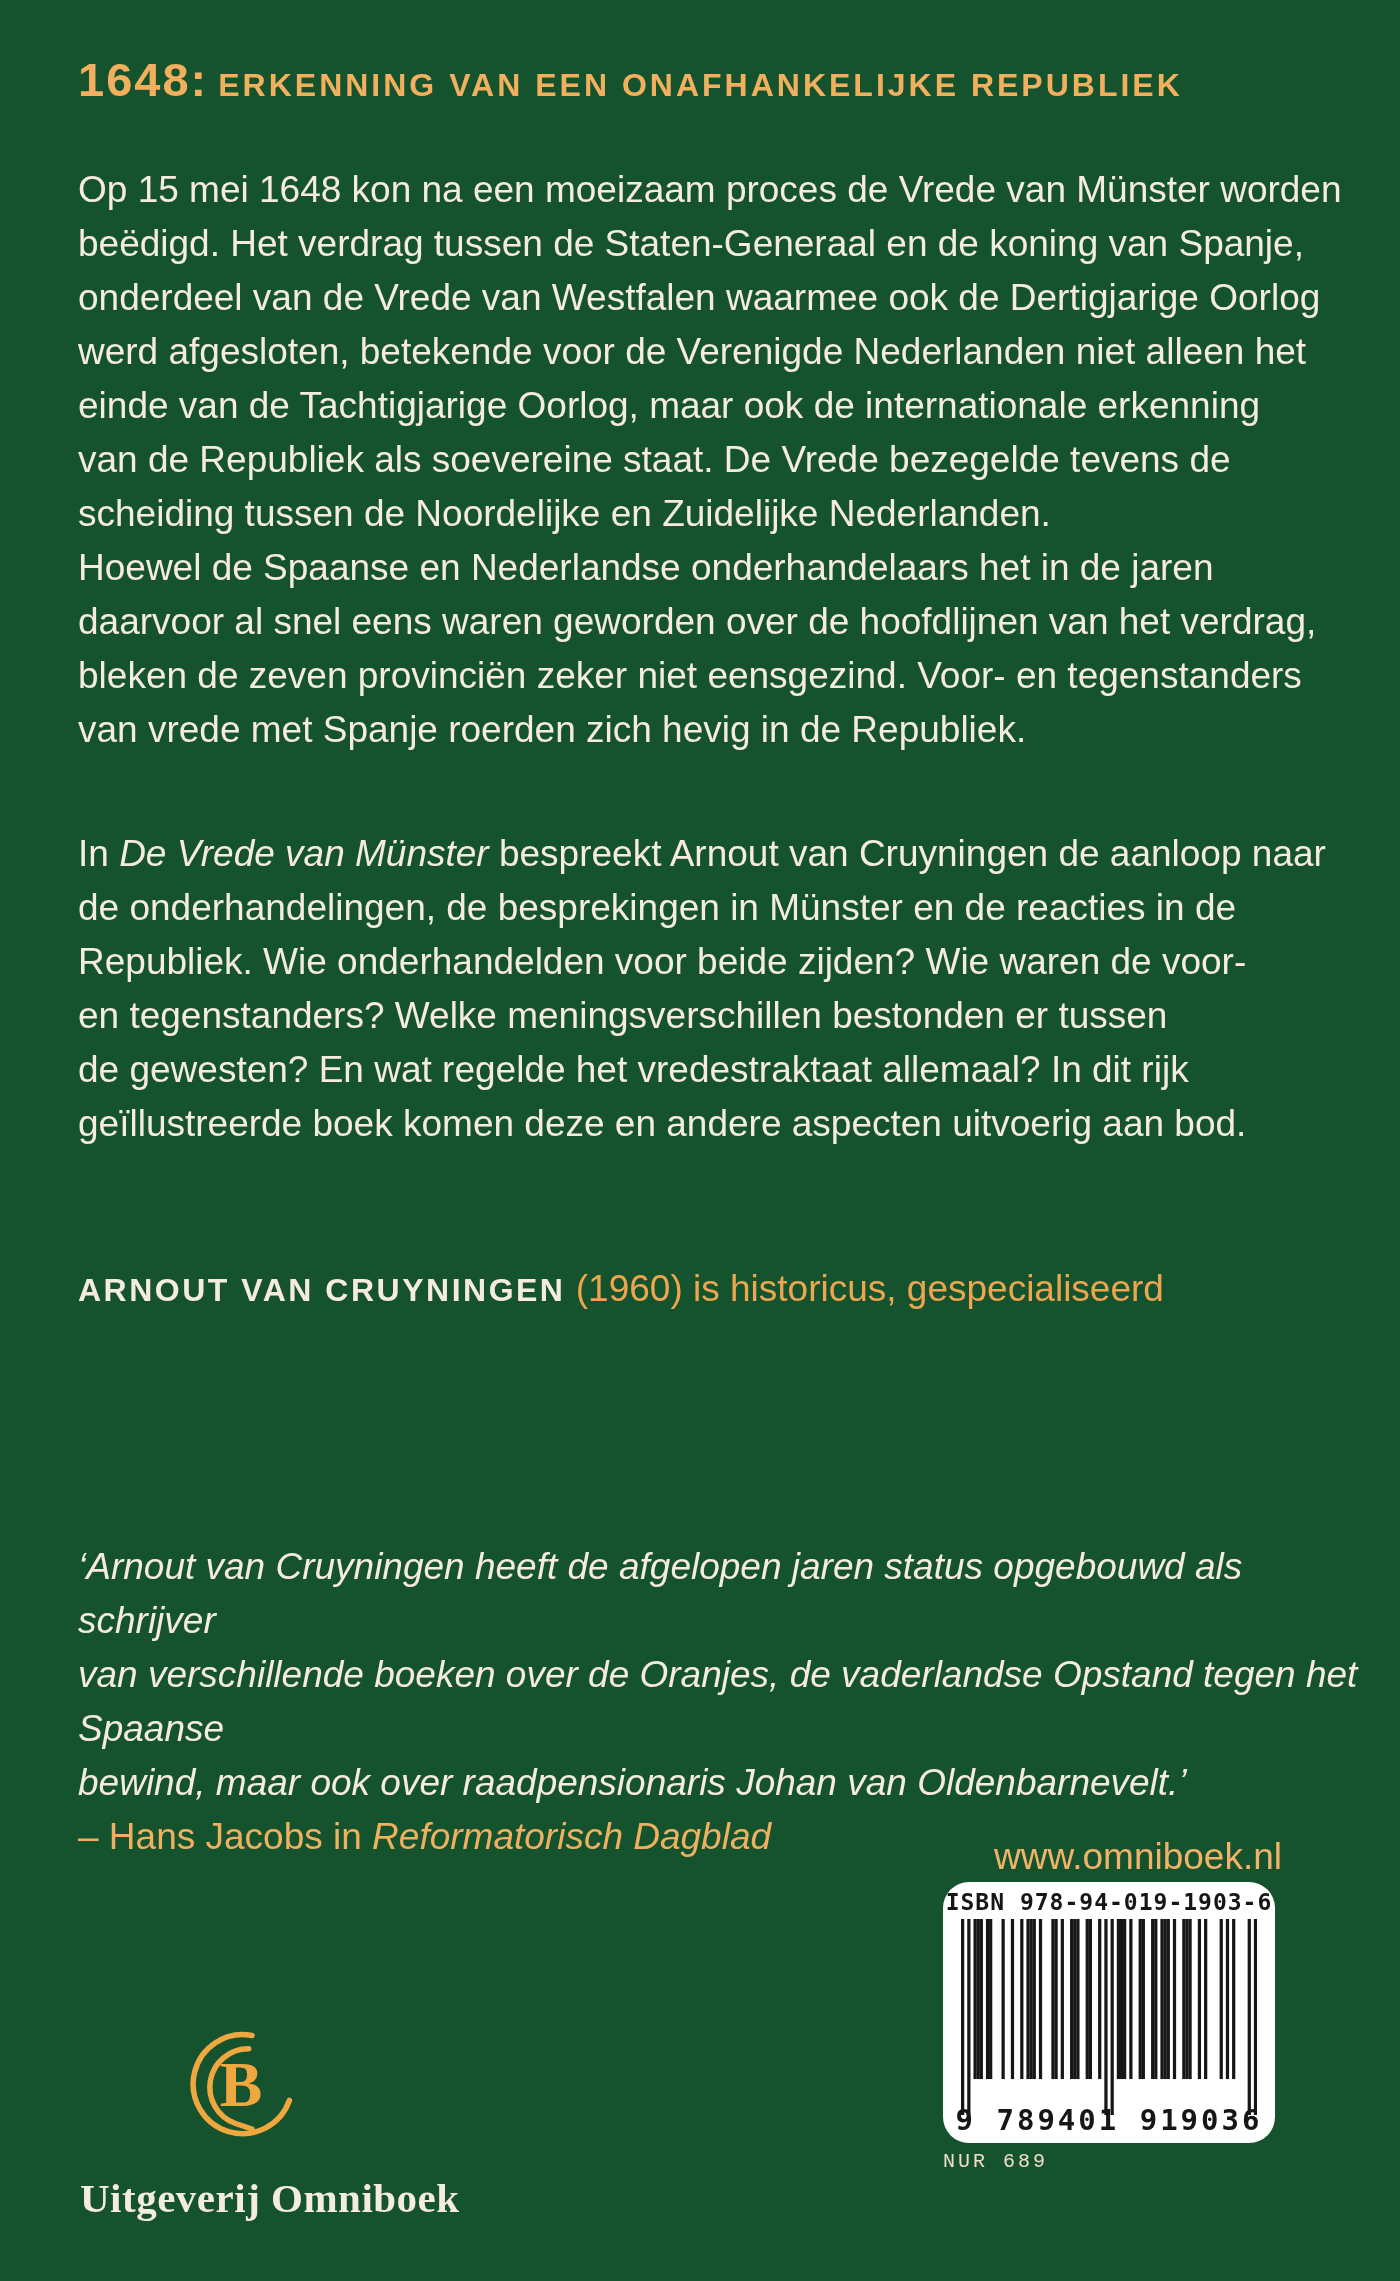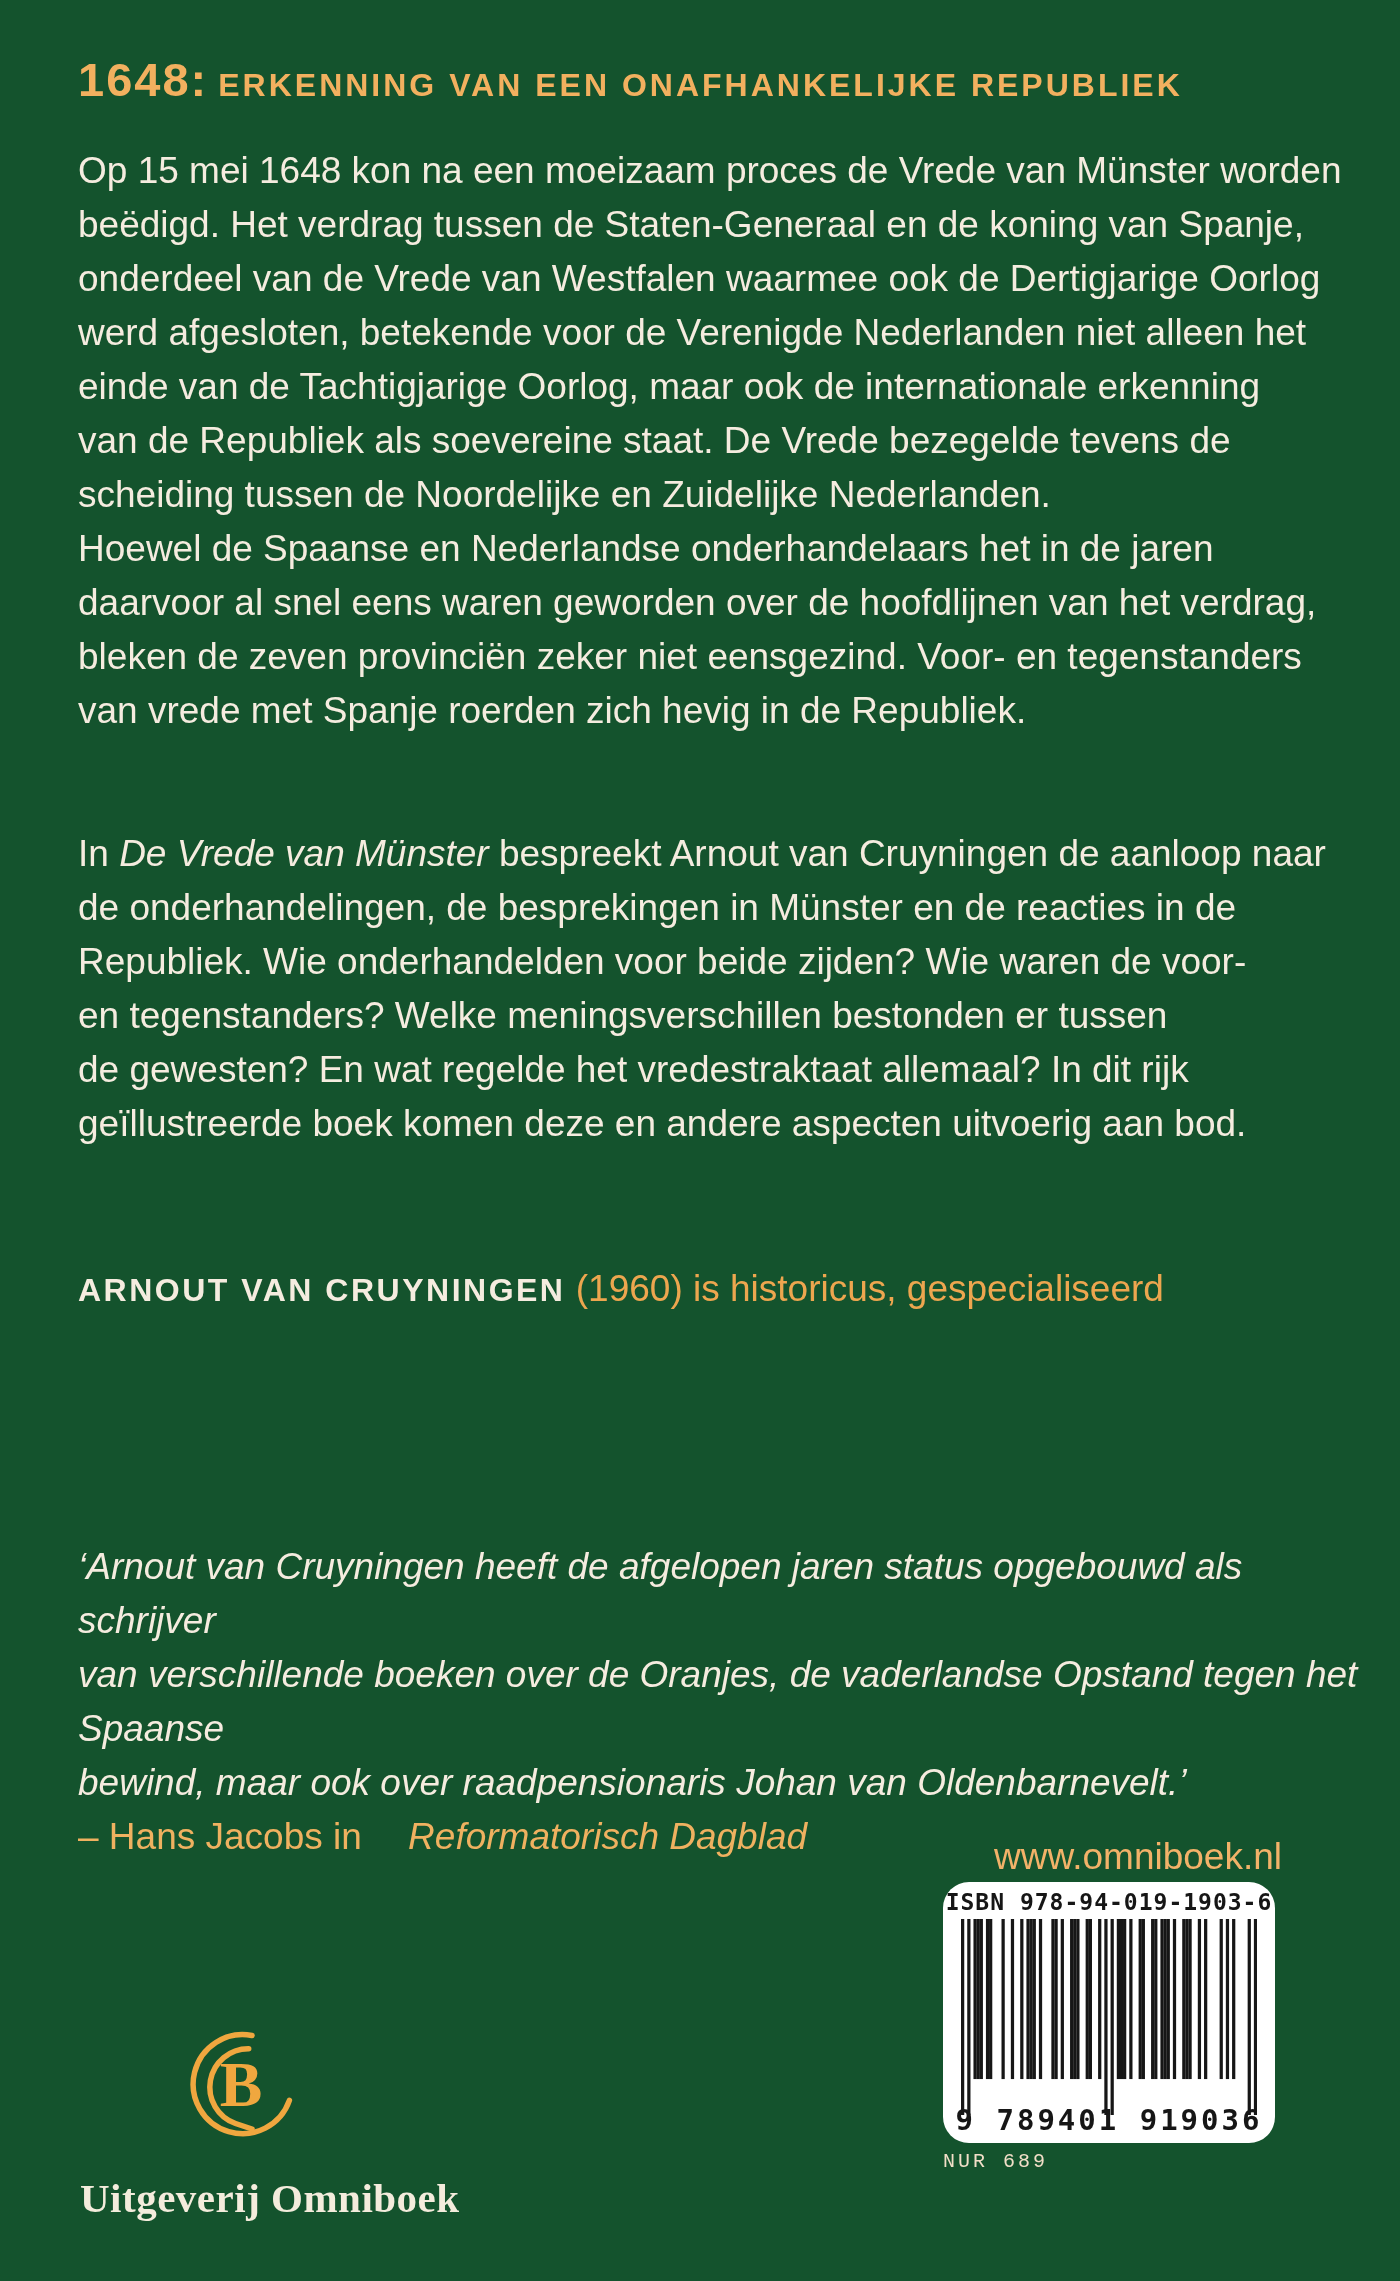--- a/index.html
+++ b/index.html
@@ -24,30 +24,30 @@
   .heading .caps {
     font-size:32px; letter-spacing:3px; font-weight:bold; margin-left:10px;
   }
   
   .textblock {
     position:absolute; left:78px; width:1290px;
     font-size:37px; line-height:54px; color:#f5ecdf;
   }
   .lines { display:block; white-space:pre-line; }
   .run-line { display:block; }
-  .intro      { top:144px; }
+  .intro      { top:163px; }
   .synopsis   { top:827px; }
   .bio        { top:1262px; color:#eda64f; }
   .bio .author-name {
     color:#f5ecdf; font-size:32px; letter-spacing:2.5px; font-weight:bold;
   }
   .review     { top:1540px; }
   .review .quote-lines { font-style:italic; }
   .review .attribution { display:block; color:#efb160; }
-  .review .attribution .source { font-style:italic;margin-left:36px; }
+  .review .attribution .source { font-style:italic; }
   em { font-style:italic; }
   
   .website {
     position:absolute; top:1818px; right:118px;
     color:#f2b269; font-size:37px;margin-top:18px;
   }
   .barcode-box {
     position:absolute; left:943px; top:1882px; width:332px; height:261px;
     background:#ffffff; text-align:center;border-radius:26px;
   }

